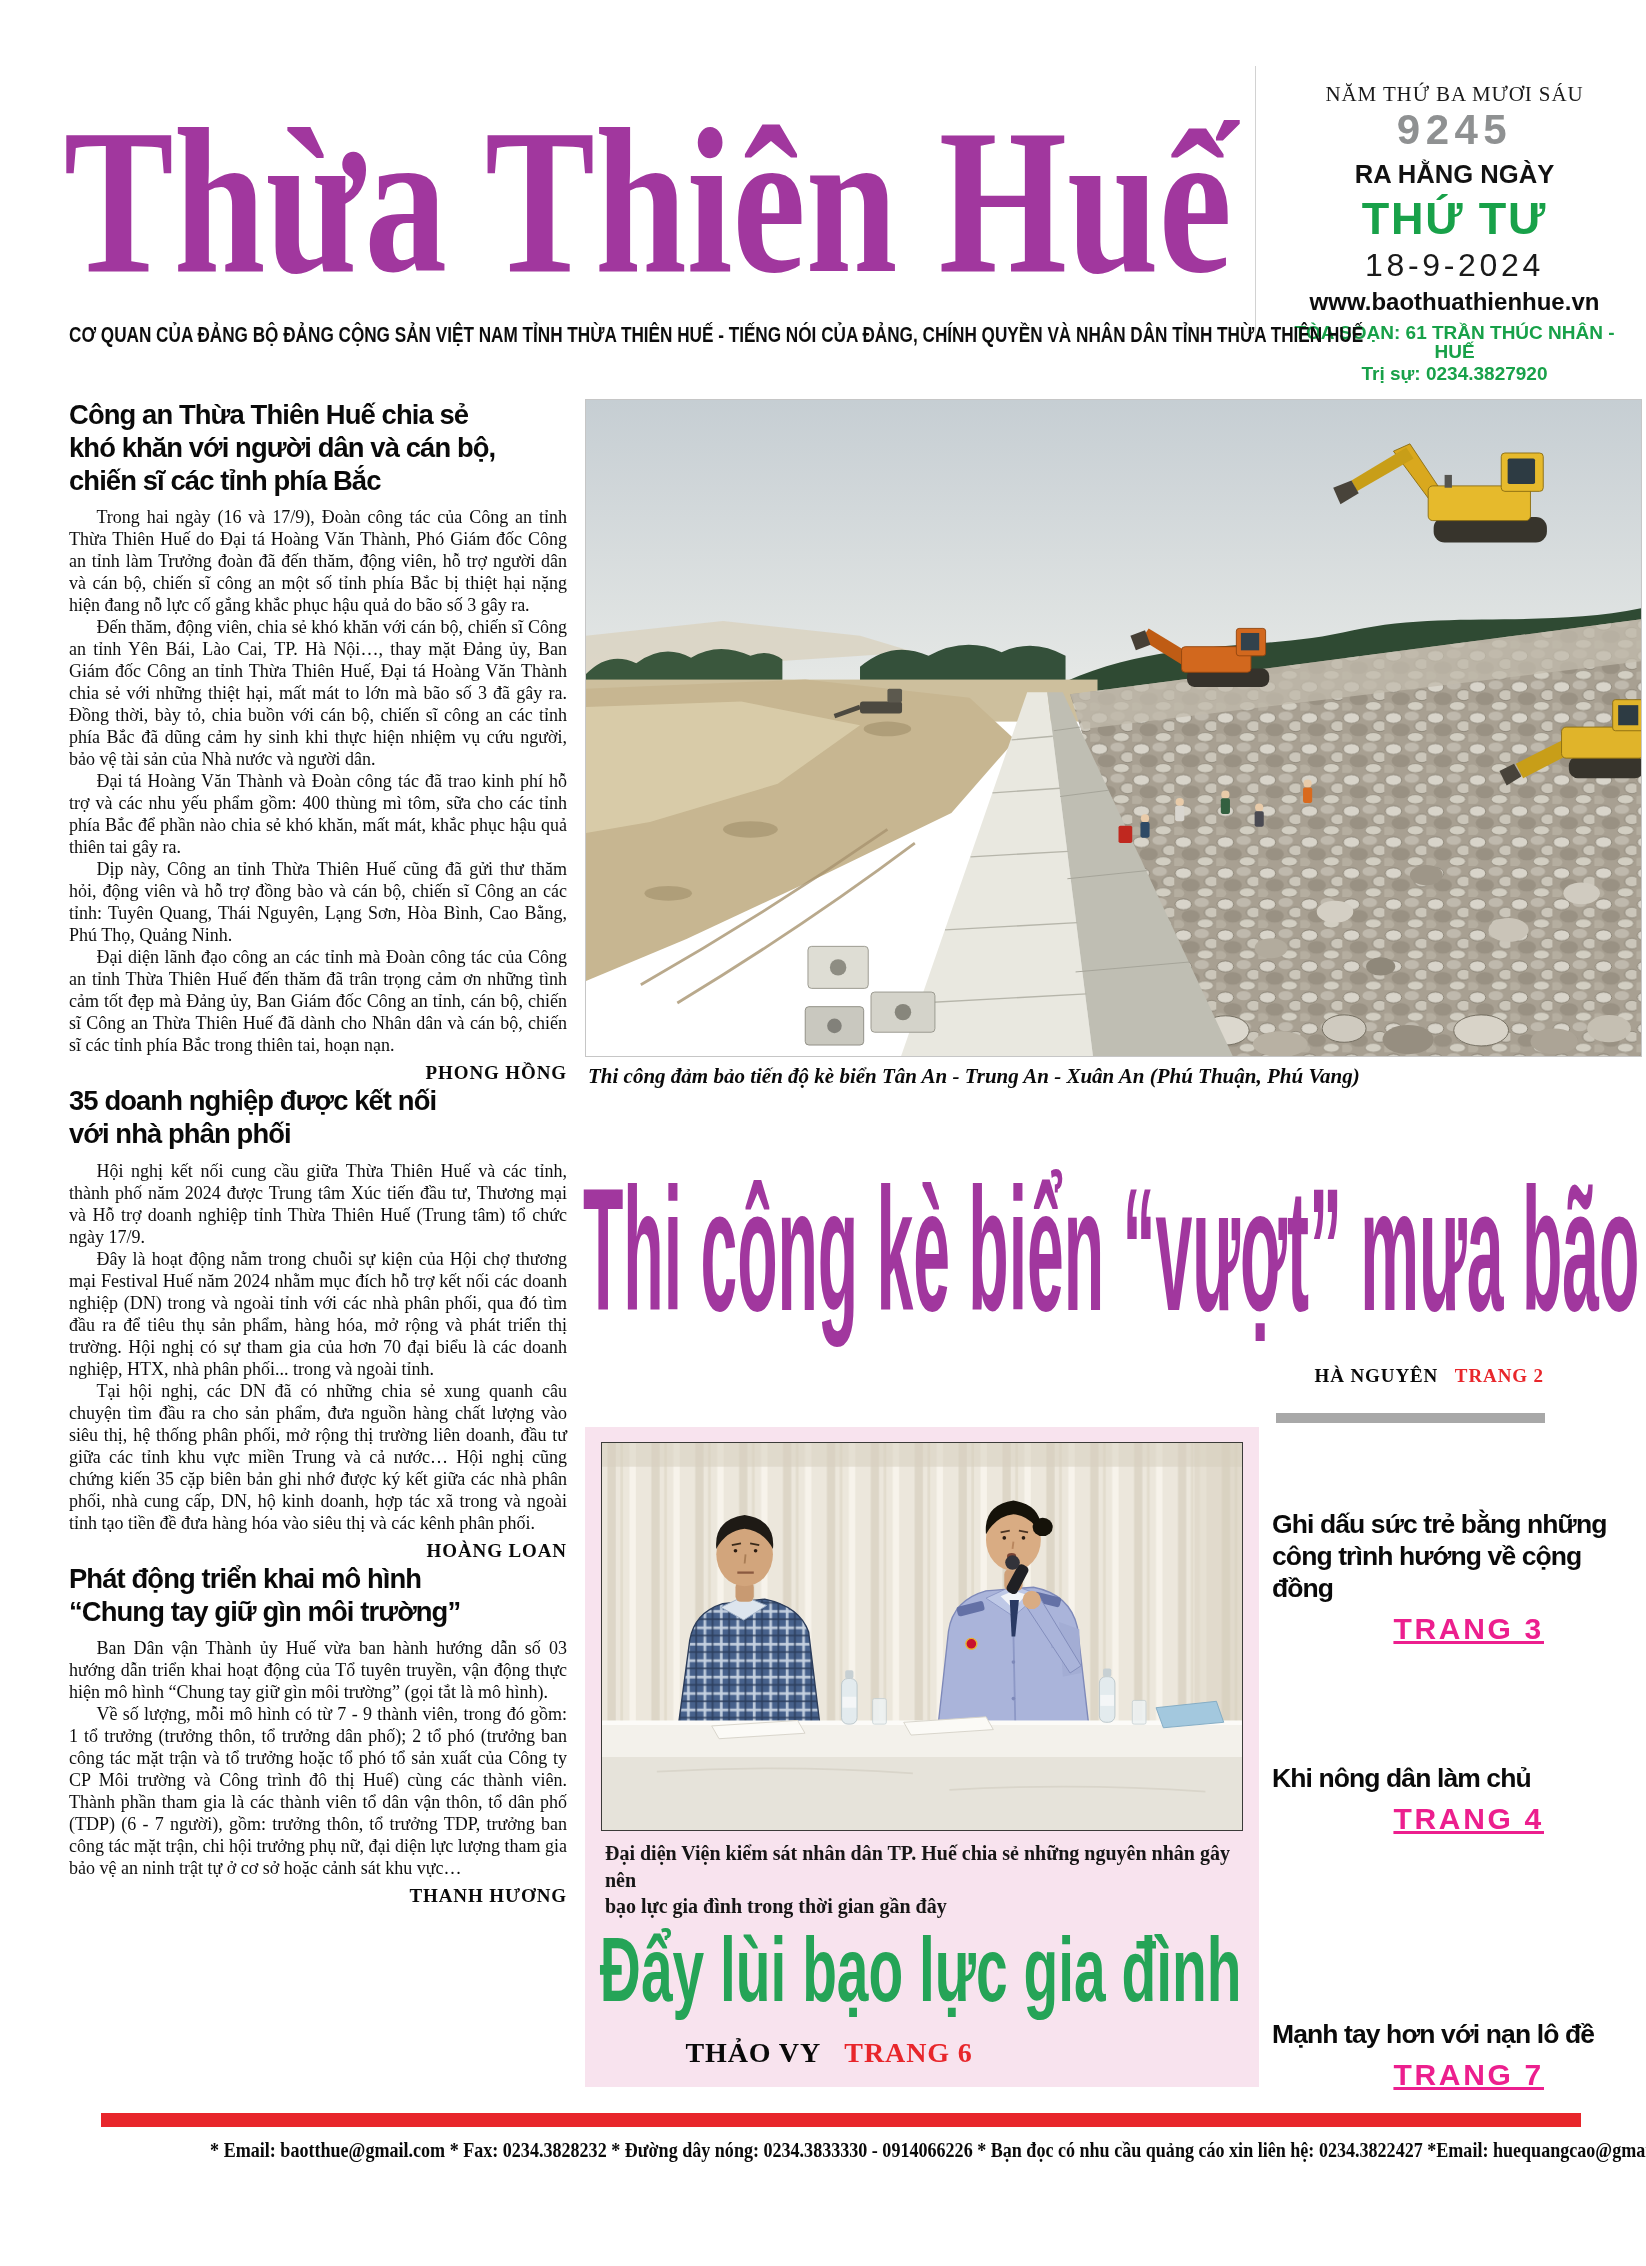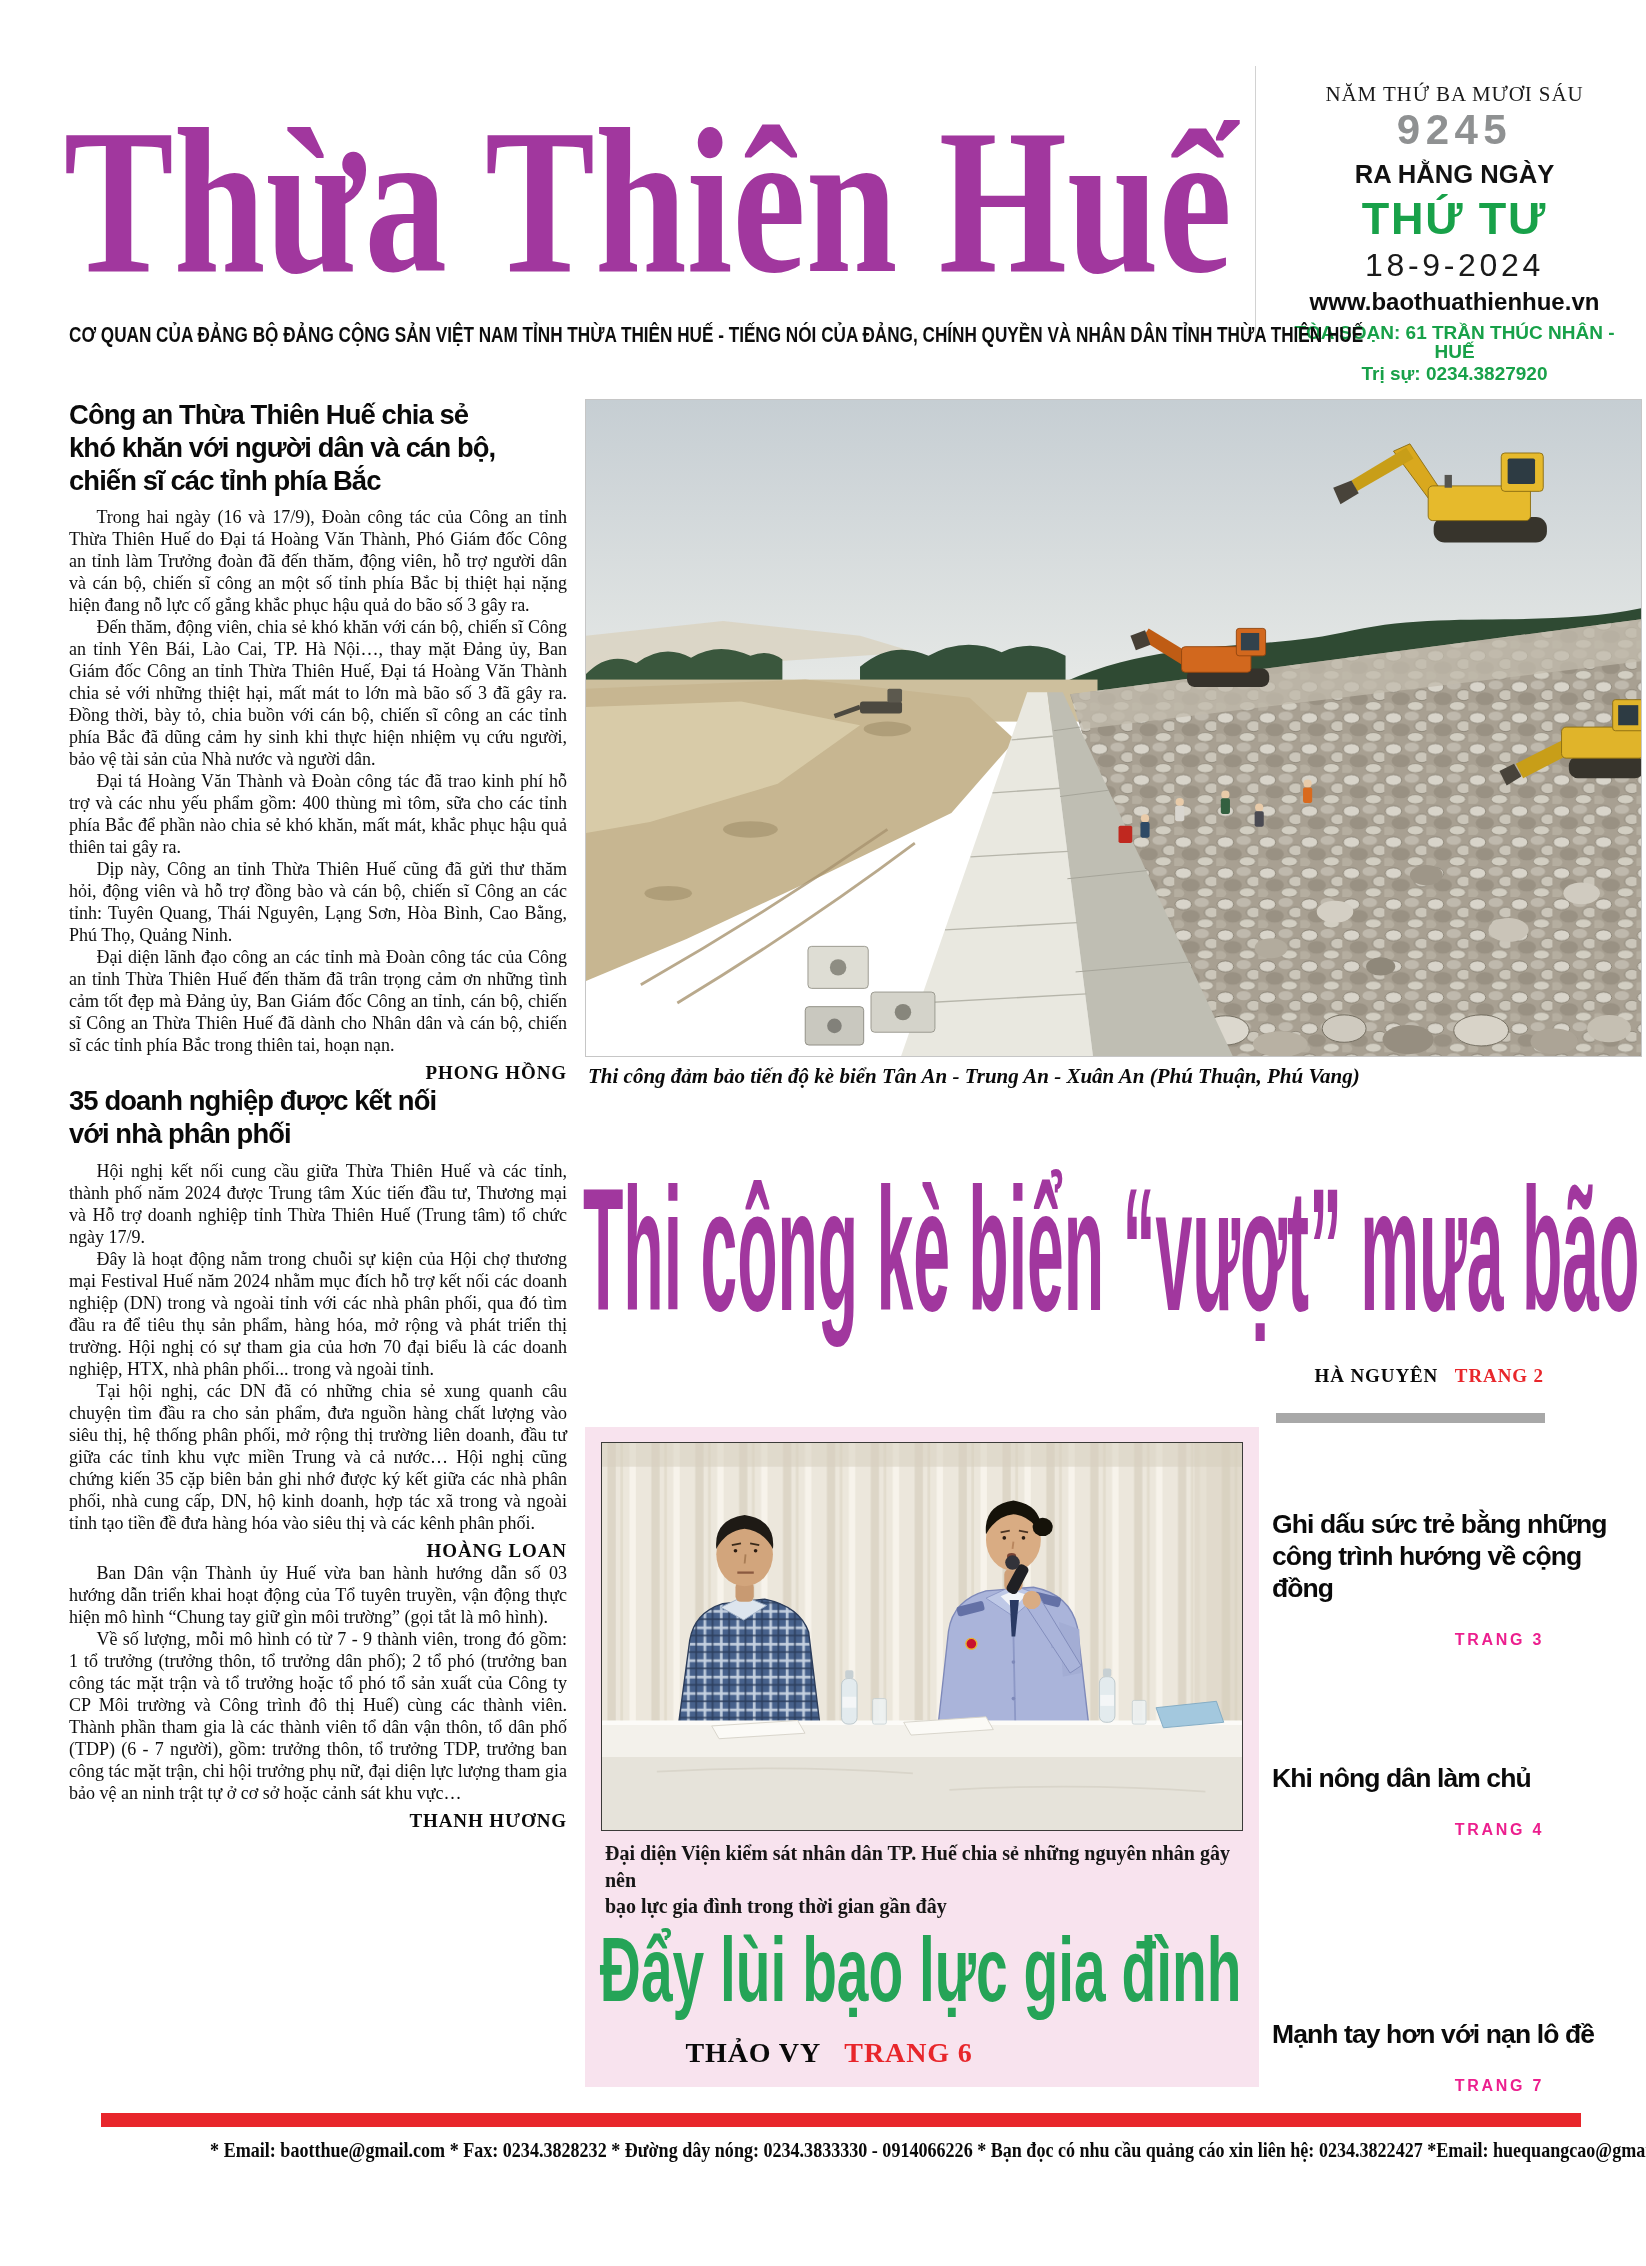--- a/index.html
+++ b/index.html
@@ -42,22 +42,22 @@
   .photo2 svg{display:block;width:100%;height:100%;}
   .caption2{position:absolute;left:20px;top:413px;width:635px;font-weight:bold;
         font-size:20px;line-height:26.5px;color:#161616;}
   .greenhead-svg{position:absolute;left:12.8px;top:479px;}
   .fam-byline{position:absolute;right:25.6px;top:610px;width:548px;text-align:left;
         font-weight:bold;font-size:28px;letter-spacing:0.9px;color:#0a0a0a;}
   
   .side-item{position:absolute;left:1272px;width:369px;}
   .s-head{font-family:"Liberation Sans",sans-serif;font-weight:bold;font-size:26.5px;line-height:32px;
         letter-spacing:-0.9px;color:#0a0a0a;}
-  .s-ref{font-family:"Liberation Sans",sans-serif;font-weight:bold;font-size:16px;letter-spacing:2.7px;
-        color:#ec1f8e;text-align:right;padding-right:97px;margin-top:27px;}
+  .s-ref{font-family:"Liberation Sans",sans-serif;font-weight:bold;font-size:30px;letter-spacing:2.7px;
+        color:#ec1f8e;text-align:right;padding-right:97px;margin-top:8px;text-decoration:underline;}
   
   .red-bar{position:absolute;left:101px;top:2113px;width:1480px;height:13.7px;background:#e8262b;}
   .footer-text{position:absolute;left:69px;top:2138px;width:1509px;text-align:center;white-space:nowrap;}
   .footer-text span{display:inline-block;transform:scaleX(.84);transform-origin:center;
         font-weight:bold;font-size:21.5px;color:#0a0a0a;}
 </style>
 </head>
 <body>
 
 <div class="page">
@@ -104,20 +104,24 @@
         <div>35 doanh nghiệp được kết nối</div>
         <div>với nhà phân phối</div>
       </div>
       <p class="body-p">Hội nghị kết nối cung cầu giữa Thừa Thiên Huế và các tỉnh, thành phố năm 2024 được Trung tâm Xúc tiến đầu tư, Thương mại và Hỗ trợ doanh nghiệp tỉnh Thừa Thiên Huế (Trung tâm) tổ chức ngày 17/9.</p>
       <p class="body-p">Đây là hoạt động nằm trong chuỗi sự kiện của Hội chợ thương mại Festival Huế năm 2024 nhằm mục đích hỗ trợ kết nối các doanh nghiệp (DN) trong và ngoài tỉnh với các nhà phân phối, qua đó tìm đầu ra để tiêu thụ sản phẩm, hàng hóa, mở rộng và phát triển thị trường. Hội nghị có sự tham gia của hơn 70 đại biểu là các doanh nghiệp, HTX, nhà phân phối... trong và ngoài tỉnh.</p>
       <p class="body-p">Tại hội nghị, các DN đã có những chia sẻ xung quanh câu chuyện tìm đầu ra cho sản phẩm, đưa nguồn hàng chất lượng vào siêu thị, hệ thống phân phối, mở rộng thị trường liên doanh, đầu tư giữa các tỉnh khu vực miền Trung và cả nước… Hội nghị cũng chứng kiến 35 cặp biên bản ghi nhớ được ký kết giữa các nhà phân phối, nhà cung cấp, DN, hộ kinh doanh, hợp tác xã trong và ngoài tỉnh tạo tiền đề đưa hàng hóa vào siêu thị và các kênh phân phối.</p>
       <div class="byline">HOÀNG LOAN</div>
     </div>
 
     <div>
+      <div class="a-head">
+        <div>Phát động triển khai mô hình</div>
+        <div>“Chung tay giữ gìn môi trường”</div>
+      </div>
       <p class="body-p">Ban Dân vận Thành ủy Huế vừa ban hành hướng dẫn số 03 hướng dẫn triển khai hoạt động của Tổ tuyên truyền, vận động thực hiện mô hình “Chung tay giữ gìn môi trường” (gọi tắt là mô hình).</p>
       <p class="body-p">Về số lượng, mỗi mô hình có từ 7 - 9 thành viên, trong đó gồm: 1 tổ trưởng (trưởng thôn, tổ trưởng dân phố); 2 tổ phó (trưởng ban công tác mặt trận và tổ trưởng hoặc tổ phó tổ sản xuất của Công ty CP Môi trường và Công trình đô thị Huế) cùng các thành viên. Thành phần tham gia là các thành viên tổ dân vận thôn, tổ dân phố (TDP) (6 - 7 người), gồm: trưởng thôn, tổ trưởng TDP, trưởng ban công tác mặt trận, chi hội trưởng phụ nữ, đại diện lực lượng tham gia bảo vệ an ninh trật tự ở cơ sở hoặc cảnh sát khu vực…</p>
       <div class="byline">THANH HƯƠNG</div>
     </div>
 
   </section>
 
   <figure class="photo1" style="margin:0">
     <svg viewBox="0 0 1155 718" preserveAspectRatio="none">
       <defs>

